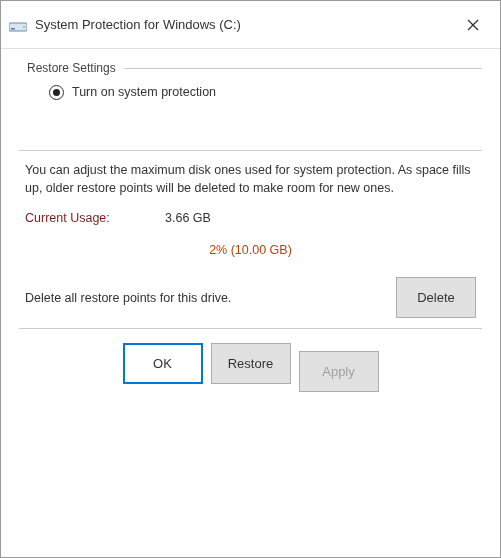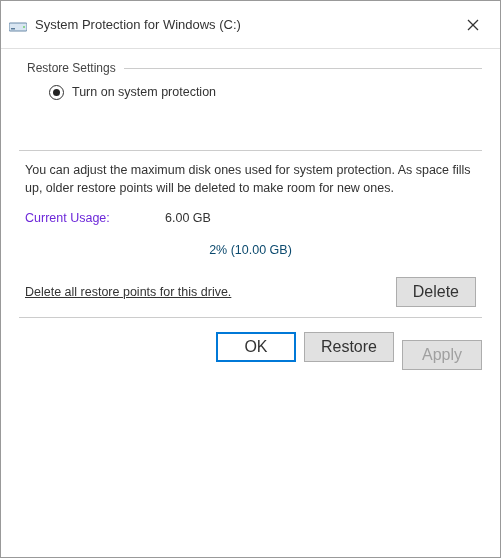--- a/index.html
+++ b/index.html
@@ -98,21 +98,21 @@
     .radio-label {
       font-size: 12.5px;
       color: #333;
     }
     .usage-row {
       display: flex;
       padding: 0 6px;
       margin-bottom: 16px;
       font-size: 12.5px;
     }
-    .usage-label { width: 140px; color: #6d28d9; }
+    .usage-label { width: 140px; color: #7f1d1d; }
     .usage-value { color: #333; }
     .slider-wrap {
       flex: 1;
       position: relative;
     }
     .slider-track {
       height: 3px;
       background: #d8d8d8;
       border: 1px solid #bbb;
       border-radius: 2px;
@@ -122,41 +122,40 @@
       position: absolute;
       top: -4px;
       left: 14px;
       width: 14px;
       height: 20px;
     }
     .slider-thumb svg { width: 14px; height: 22px; }
     .slider-label-row {
       text-align: center;
       font-size: 12.5px;
-      color: #0c4a6e;
+      color: #c2410c;
       margin: 18px 0 20px 0;
     }
     .delete-row {
       display: flex;
       align-items: center;
       padding: 0 6px;
       margin-bottom: 10px;
     }
     .delete-row .txt {
       flex: 1;
       font-size: 12.5px;
       color: #333;
-      text-decoration: underline;
     }
     .btn {
       min-width: 80px;
-      height: 30px;
+      height: 41px;
       background: #e1e1e1;
       border: 1px solid #adadad;
-      font-size: 16px;
+      font-size: 13px;
       font-family: inherit;
       color: #333;
       cursor: pointer;
       padding: 0 16px;
     }
     .btn.default {
       background: #fff;
       border: 2px solid #0078d7;
       padding: 0 26px;
     }
@@ -165,21 +164,21 @@
       cursor: default;
       margin-top: 8px;
     }
     .footer-sep {
       height: 1px;
       background: #ccc;
       margin: 10px 18px 14px 18px;
     }
     .footer {
       display: flex;
-      justify-content: flex-end;
+      justify-content: center;
       gap: 8px;
       padding: 0 18px 14px 18px;
     }
   </style>
 </head>
 <body>
 
 <div class="titlebar">
   <span class="drive-icon">
     <svg viewBox="0 0 18 14">
@@ -213,21 +212,21 @@
   </div>
 
   <div class="section-header">
     <div class="line"></div>
   </div>
 
   <p class="desc">You can adjust the maximum disk ones used for system protection. As space fills up, older restore points will be deleted to make room for new ones.</p>
 
   <div class="usage-row">
     <span class="usage-label">Current Usage:</span>
-    <span class="usage-value">6.00 GB</span>
+    <span class="usage-value">3.66 GB</span>
   </div>
 
 
   <div class="slider-label-row">2% (10.00 GB)</div>
 
   <div class="delete-row">
     <span class="txt">Delete all restore points for this drive.</span>
     <button class="btn">Delete</button>
   </div>
 

